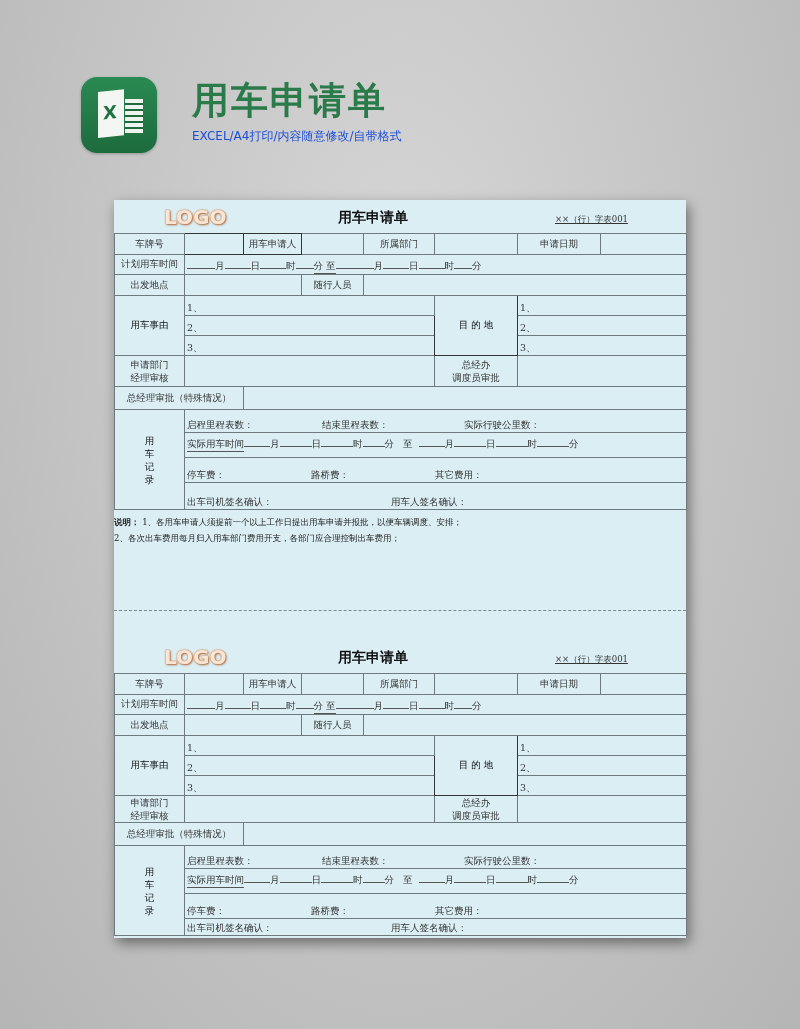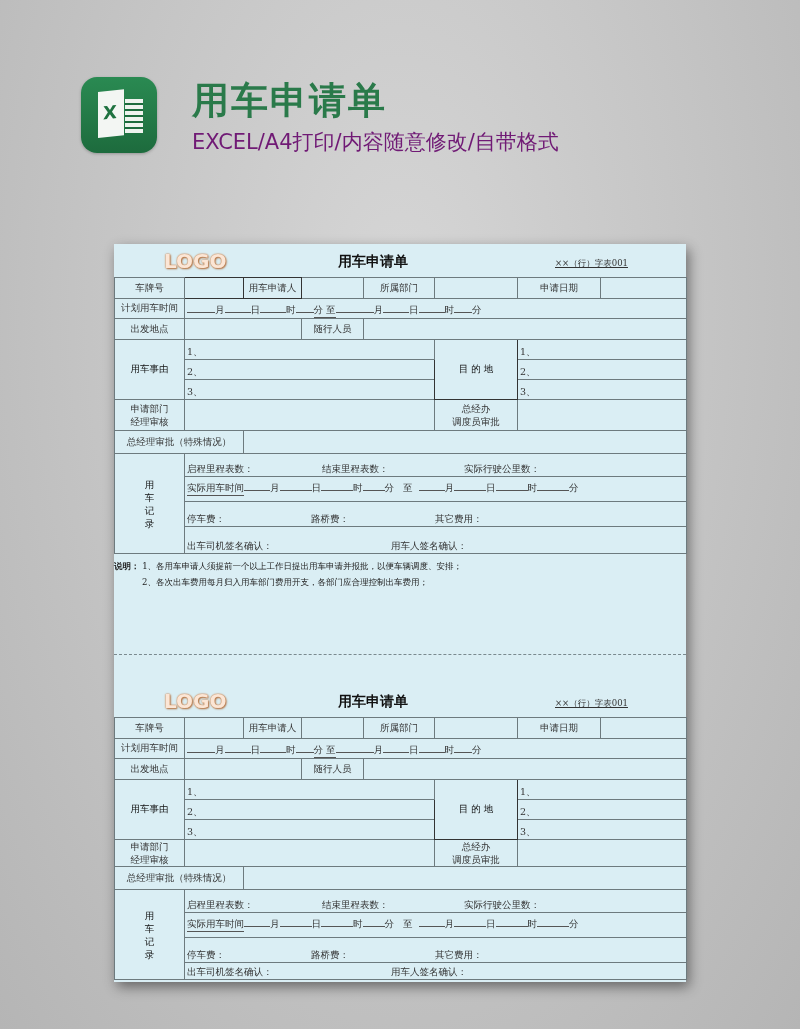--- a/index.html
+++ b/index.html
@@ -24,25 +24,25 @@
   .banner-icon .grid {
     position: absolute; left: 44px; top: 22px; width: 18px; height: 34px;
     background: repeating-linear-gradient(#eef3ee 0 4px, #1d6b3d 4px 6px);
   }
   .banner-title {
     position: absolute; left: 192px; top: 76px; font-family: "DejaVu Sans", sans-serif;
     font-size: 37px; font-weight: bold; color: #2a7a4a; letter-spacing: 2px;
   }
   .banner-sub {
     position: absolute; left: 192px; top: 128px; font-family: "DejaVu Sans", sans-serif;
-    font-size: 21px; color: #701a75;
+    font-size: 12px; color: #1d4ed8;
   }
   .sheet {
     position: absolute; left: 114px; top: 200px; width: 572px; height: 738px;
-    background: #daeef4; box-shadow: 3px 5px 12px rgba(0,0,0,0.45); margin-top: 44px;
+    background: #daeef4; box-shadow: 3px 5px 12px rgba(0,0,0,0.45);
   }
   .form { position: absolute; left: 0; width: 572px; }
   .form-head { position: relative; height: 33px; }
   .logo {
     position: absolute; left: 50px; top: 5px; font-family: "DejaVu Sans", sans-serif;
     font-size: 20px; font-weight: bold; color: #fbe6d6; letter-spacing: 0px;
     text-shadow: 0 0 1px #c98550, 0 0 2px #c98550, 1px 1px 2px #a86a3c;
   }
   .form-title {
     position: absolute; left: 224px; top: 9px; font-family: "DejaVu Sans", sans-serif;
@@ -173,21 +173,21 @@
       </tr>
       <tr>
         <td colspan="6" style="height:26px" class="bottomtxt">
           <span style="display:inline-block;width:204px">出车司机签名确认：</span><span>用车人签名确认：</span>
         </td>
       </tr>
     </tbody>
       </table>
     <div class="notes" style="top:314px;">
       <div><b>说明：</b>&nbsp;<span>1、各用车申请人须提前一个以上工作日提出用车申请并报批，以便车辆调度、安排；</span></div>
-      <div style="padding-left:28px">2、各次出车费用每月归入用车部门费用开支，各部门应合理控制出车费用；</div>
+      <div style="">2、各次出车费用每月归入用车部门费用开支，各部门应合理控制出车费用；</div>
     </div>
   </div>
 
   <div class="dash-sep"></div>
 
   <div class="form" style="top:440px;">
     <div class="form-head">
       <div class="logo">LOGO</div>
       <div class="form-title">用车申请单</div>
       <div class="form-code">××（行）字表001</div>

